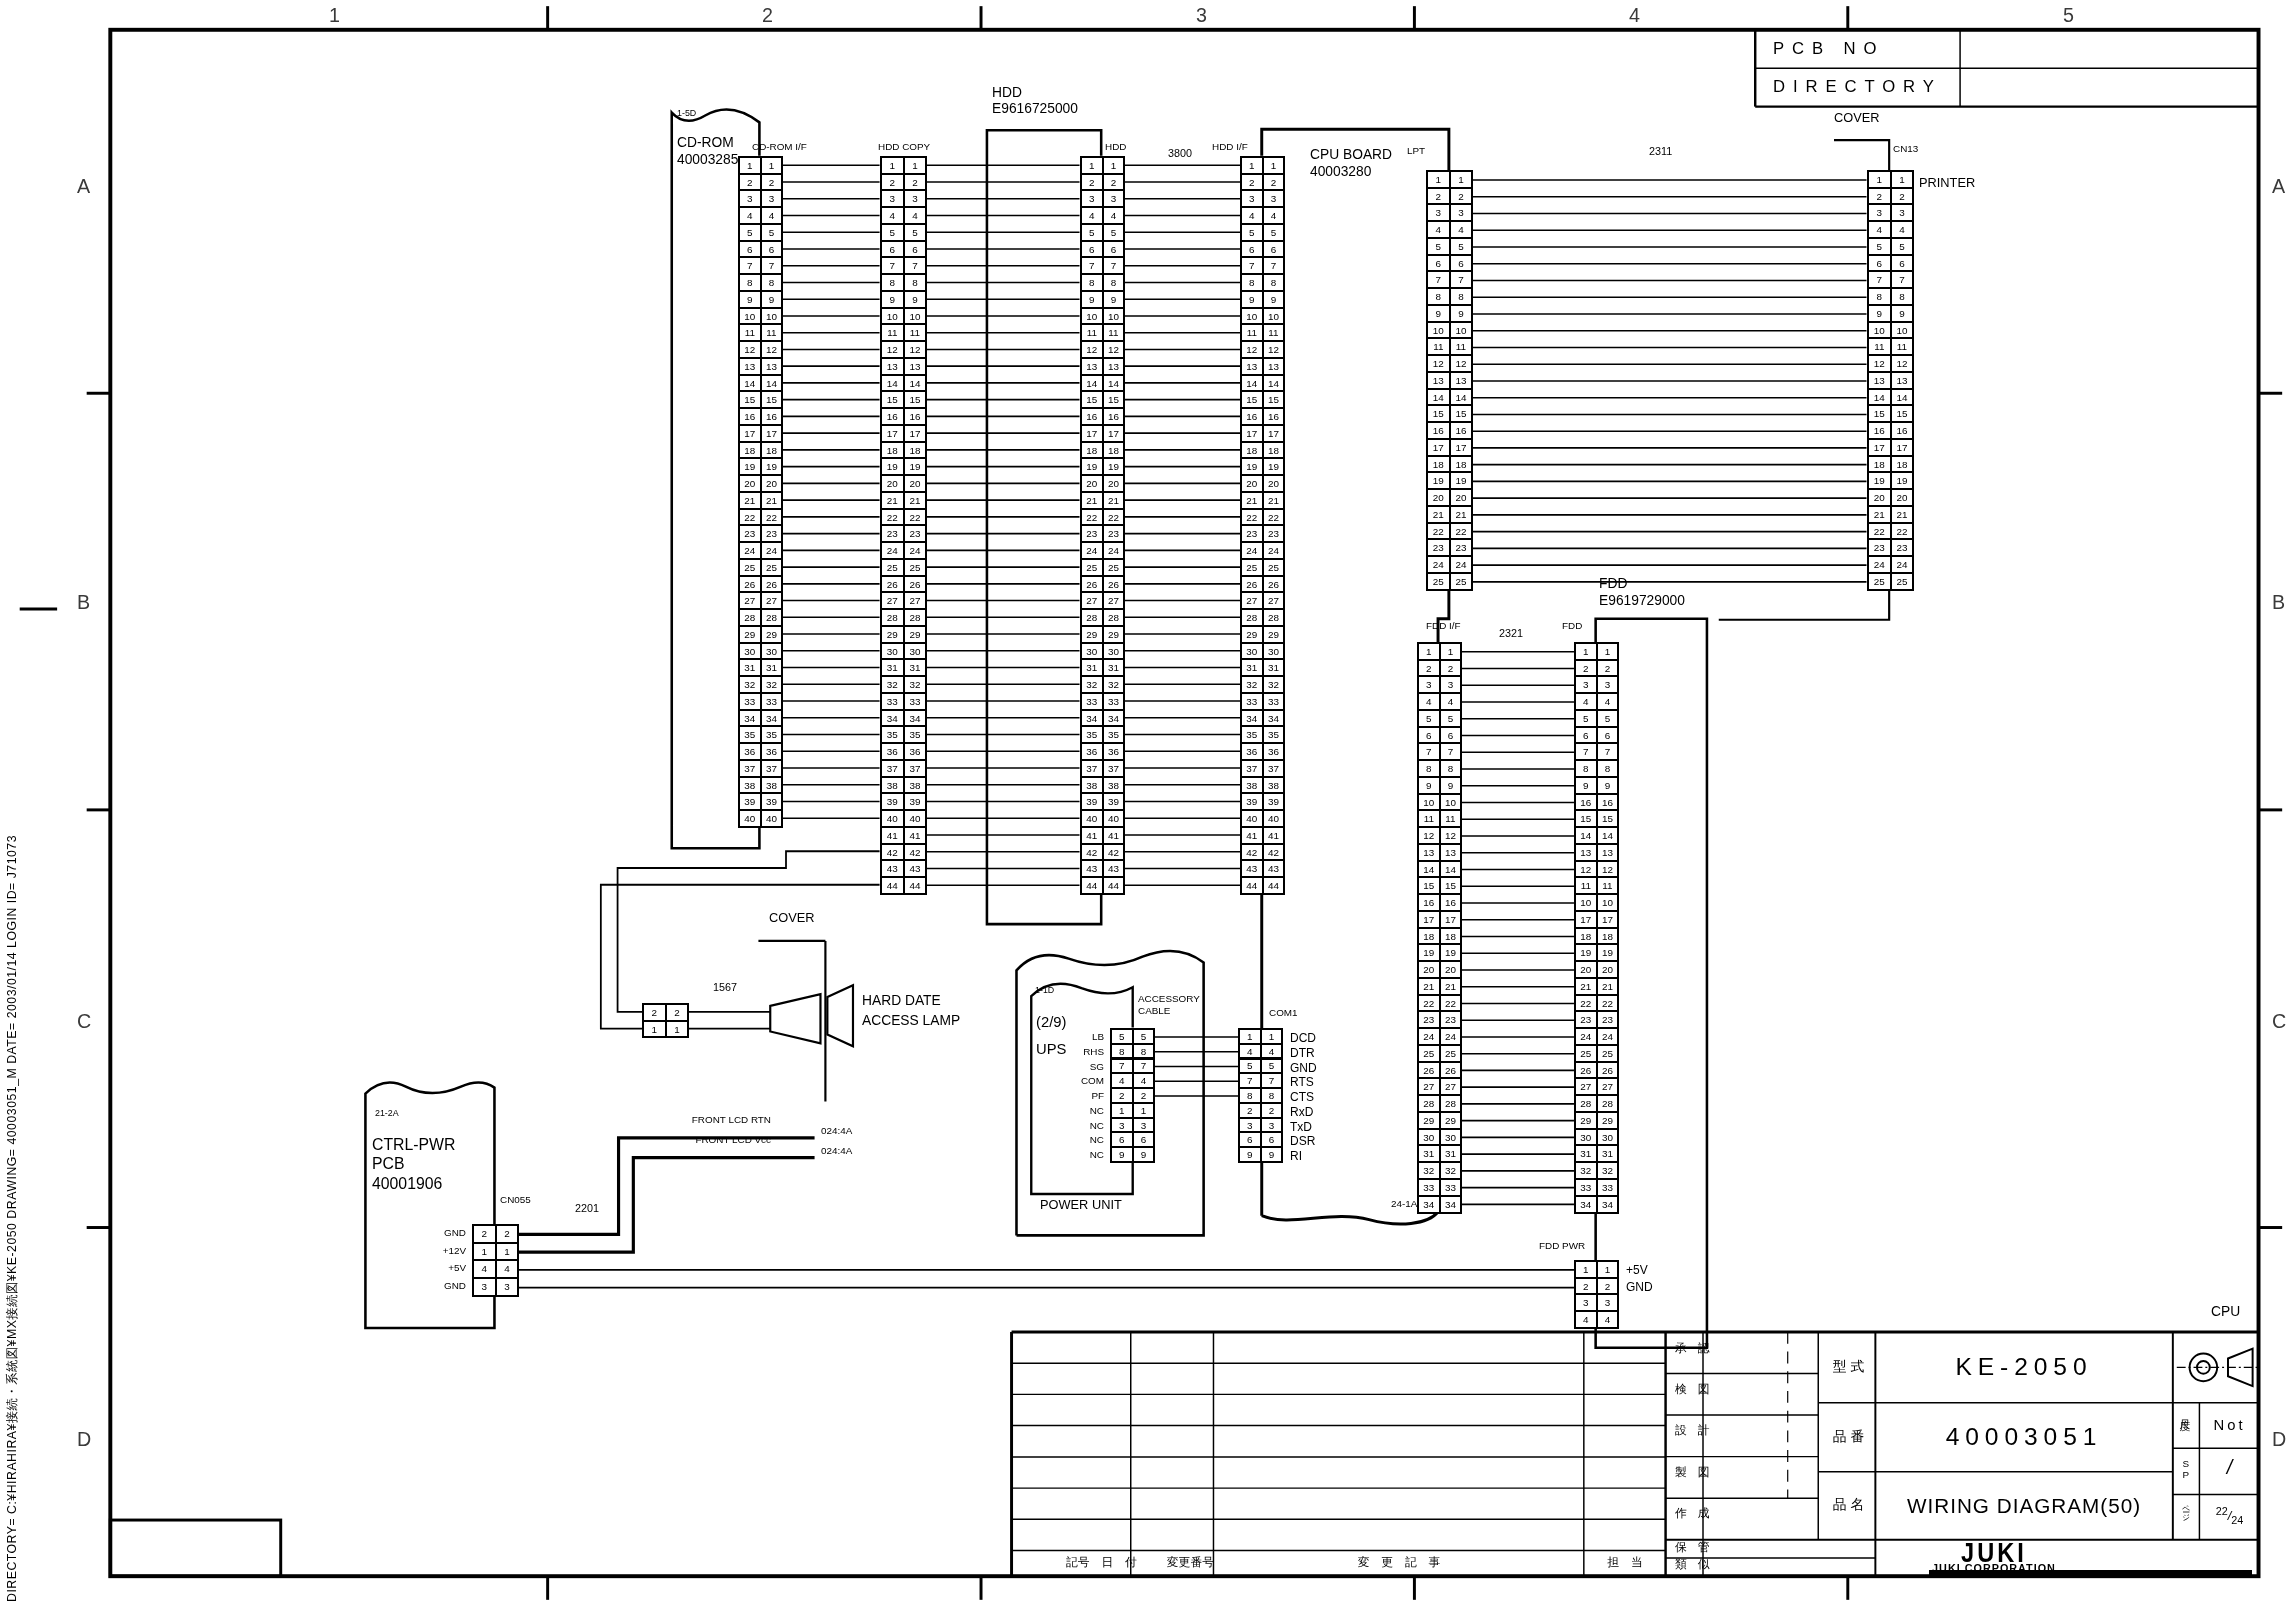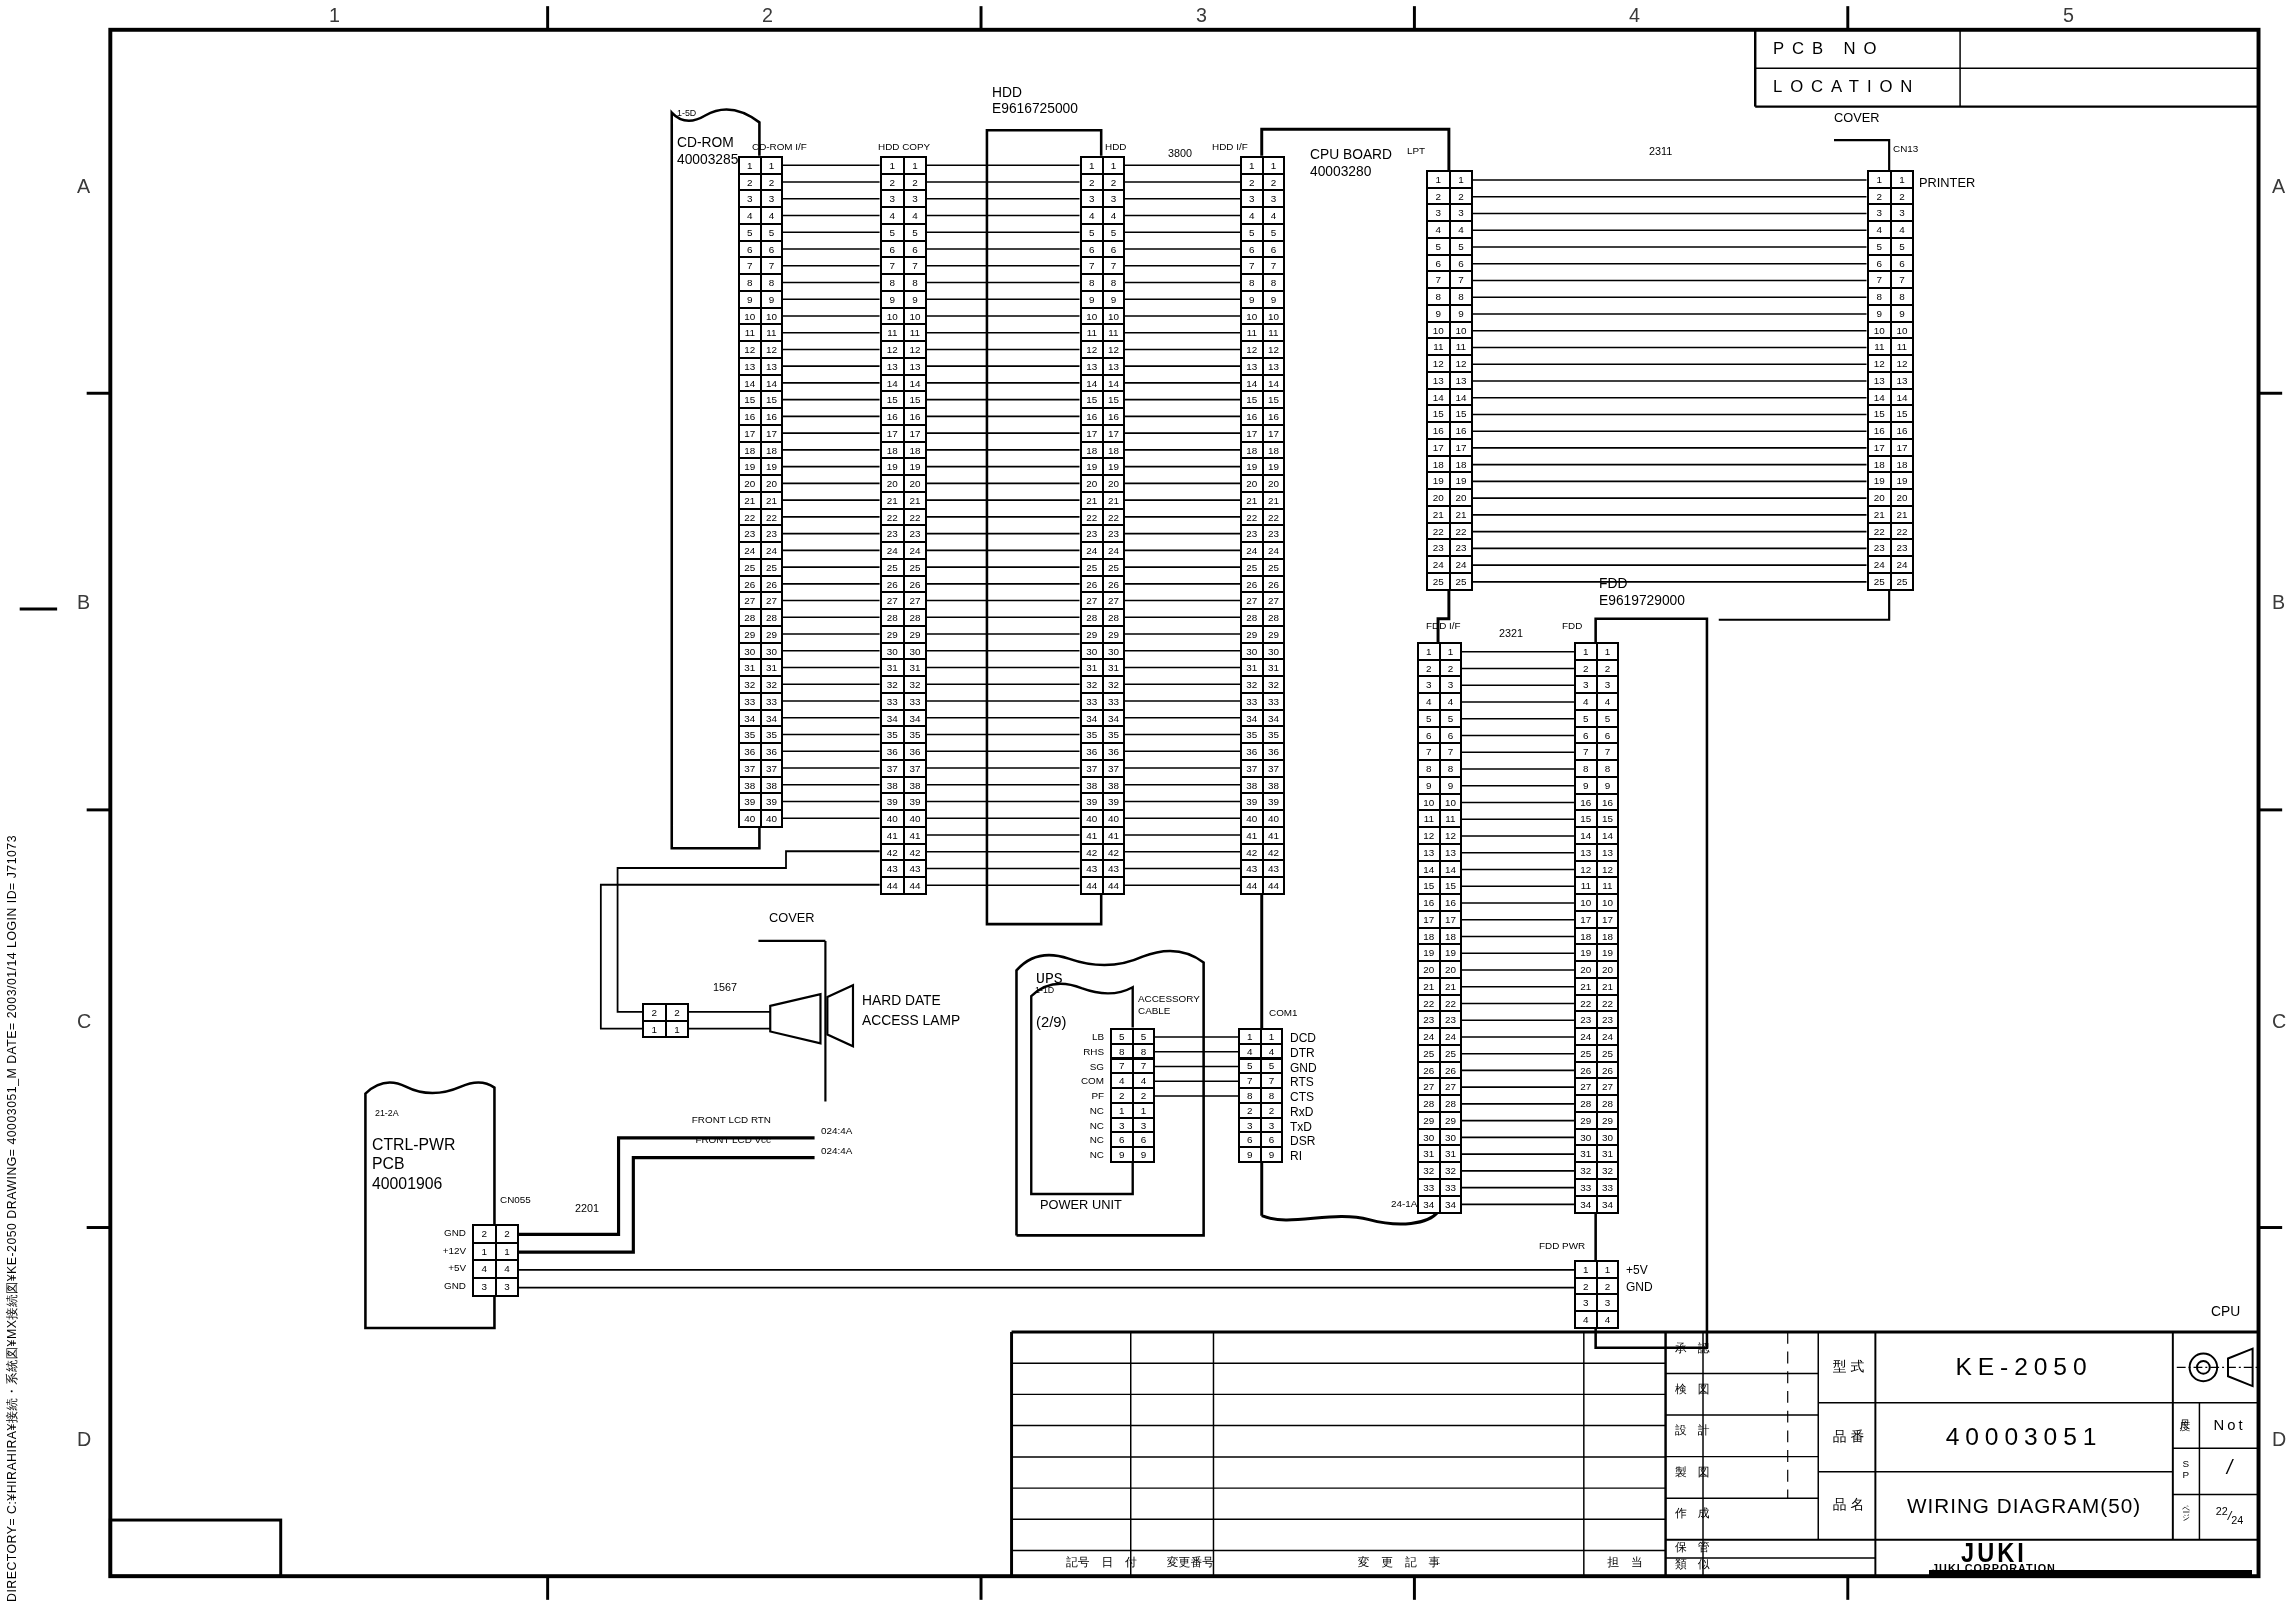--- a/index.html
+++ b/index.html
@@ -293,21 +293,21 @@
       <line x1="2206" y1="1470" x2="2293" y2="1470" stroke="#000" stroke-width="1.5"></line>
       <line x1="2206" y1="1517" x2="2293" y2="1517" stroke="#000" stroke-width="1.5"></line>
       <line x1="1815" y1="1352" x2="1815" y2="1521" stroke="#000" stroke-width="1.2" stroke-dasharray="12 8"></line>
       <circle cx="2237" cy="1388" r="14" fill="none" stroke="#000" stroke-width="2"></circle>
       <circle cx="2237" cy="1388" r="6.5" fill="none" stroke="#000" stroke-width="2"></circle>
       <line x1="2210" y1="1388" x2="2292" y2="1388" stroke="#000" stroke-width="1.4" stroke-dasharray="9 3 2 3"></line>
       <path d="M2262,1379 L2287,1369 V1407 L2262,1397 Z" stroke="#000" stroke-width="2" fill="none" stroke-linejoin="miter"></path>
     </svg>
 
   <div class="lbl ls8" style="left:1773px;top:39px;">PCB NO</div>
-  <div class="lbl ls8" style="left:1773px;top:77px;">LOCATION</div>
+  <div class="lbl ls8" style="left:1773px;top:77px;">DIRECTORY</div>
 
   <div class="lbl s13" style="left:1834px;top:111px;">COVER</div>
   <div class="lbl s10" style="left:1893px;top:143px;">CN13</div>
   <div class="lbl s13" style="left:1919px;top:176px;">PRINTER</div>
   <div class="lbl s11" style="left:1649px;top:145px;">2311</div>
   <div class="lbl s10" style="left:1407px;top:145px;">LPT</div>
 
   <div class="lbl s14" style="left:1310px;top:147px;">CPU BOARD</div>
   <div class="lbl s14" style="left:1310px;top:164px;">40003280</div>
   <div class="lbl s10" style="left:1391px;top:1198px;">24-1A</div>
@@ -326,21 +326,21 @@
 
   <div class="lbl s14" style="left:1599px;top:576px;">FDD</div>
   <div class="lbl s14" style="left:1599px;top:593px;">E9619729000</div>
   <div class="lbl s10" style="left:1426px;top:620px;">FDD I/F</div>
   <div class="lbl s11" style="left:1499px;top:627px;">2321</div>
   <div class="lbl s10" style="left:1562px;top:620px;">FDD</div>
   <div class="lbl s10" style="left:1539px;top:1240px;">FDD PWR</div>
 
   <div class="lbl s10" style="left:1269px;top:1007px;">COM1</div>
   <div class="lbl s9" style="left:1035px;top:985px;">1-1D</div>
-  <div class="lbl s15" style="left:1036px;top:971px;font-family:Liberation Mono, monospace;">UPS</div>
+  <div class="lbl s15" style="left:1036px;top:1041px;">UPS</div>
   <div class="lbl s15" style="left:1036px;top:1014px;">(2/9)</div>
   <div class="lbl s10" style="left:1138px;top:993px;">ACCESSORY</div>
   <div class="lbl s10" style="left:1138px;top:1005px;">CABLE</div>
   <div class="lbl s13" style="left:1040px;top:1198px;">POWER UNIT</div>
 
   <div class="lbl s9" style="left:375px;top:1108px;">21-2A</div>
   <div class="lbl s16" style="left:372px;top:1136px;">CTRL-PWR</div>
   <div class="lbl s16" style="left:372px;top:1155px;">PCB</div>
   <div class="lbl s16" style="left:372px;top:1175px;">40001906</div>
   <div class="lbl s10" style="left:500px;top:1194px;">CN055</div>

